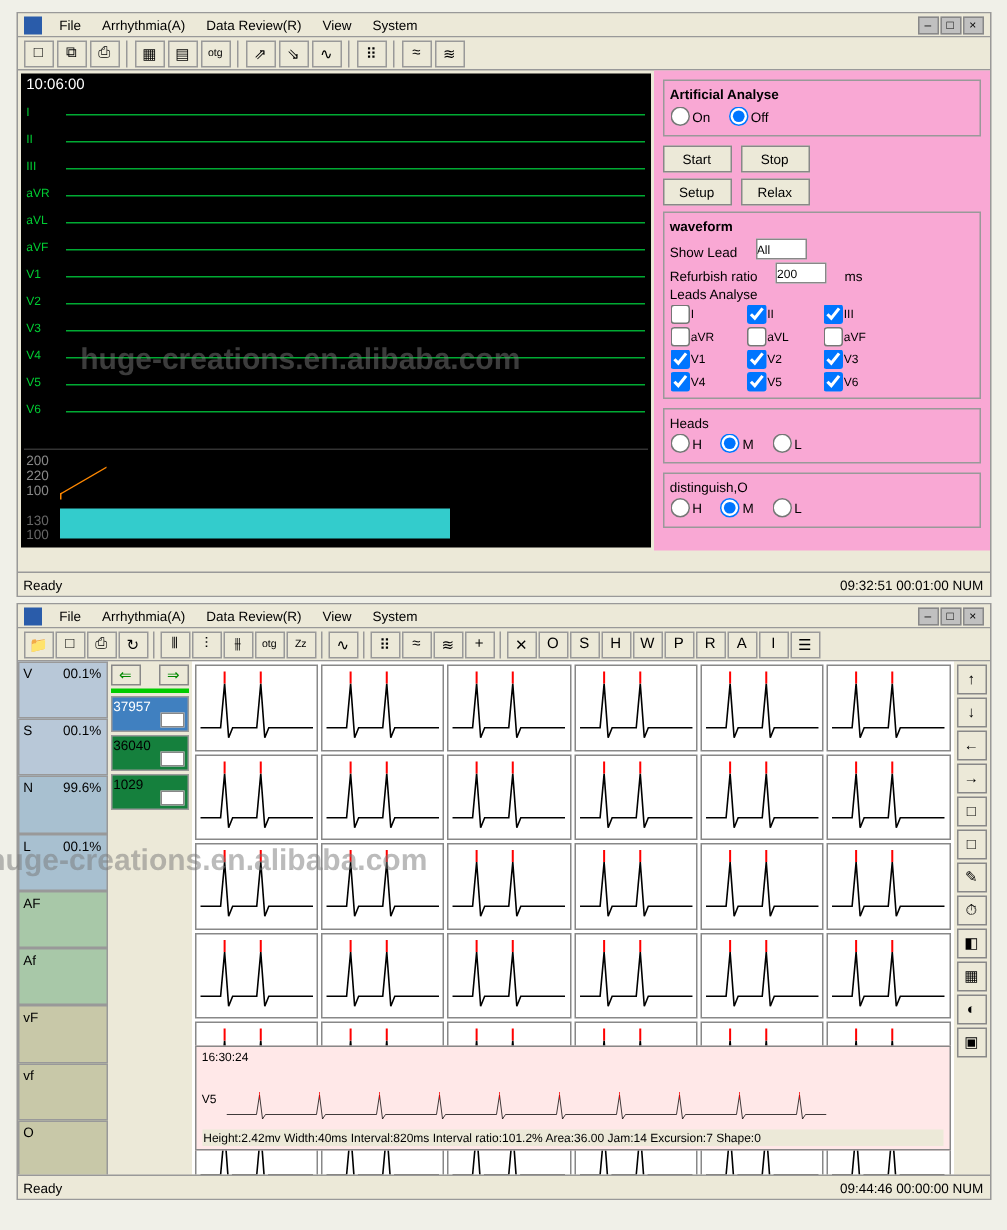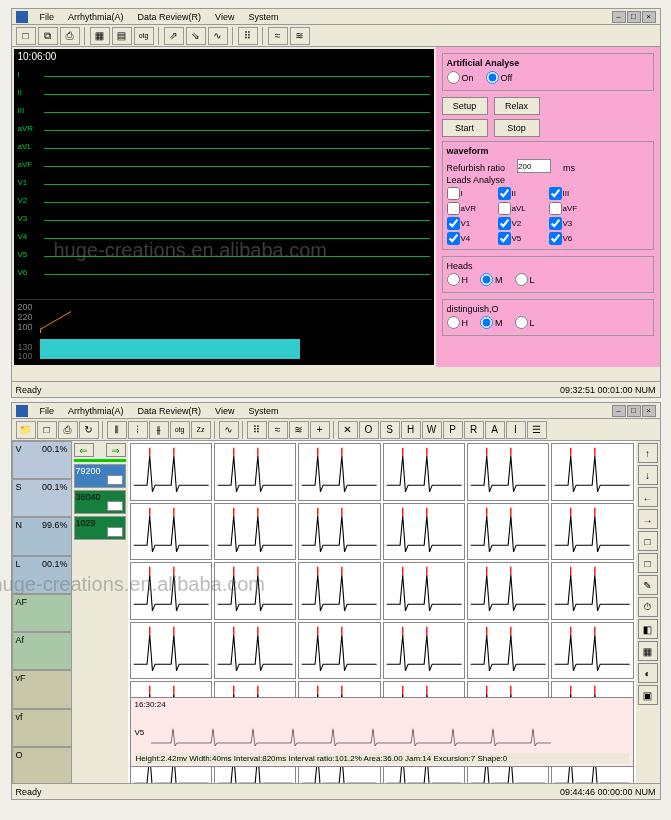--- a/index.html
+++ b/index.html
@@ -79,21 +79,21 @@
 .beat-cell svg { width: 100%; height: 100%; }
 .rhythm-strip { margin-top: 2px; height: 70px; background: #ffe8e8; border: 1px solid #888; position: relative; }
 .rhythm-time { position: absolute; top: 2px; left: 4px; font-size: 8px; }
 .rhythm-lead { position: absolute; top: 30px; left: 4px; font-size: 8px; }
 .rhythm-trace { position: absolute; left: 20px; right: 4px; top: 30px; height: 20px; }
 .rhythm-measure { position: absolute; bottom: 2px; left: 4px; right: 4px; font-size: 8px; background: #ece9d8; padding: 1px; }
 
 .right-tools { width: 24px; background: #ece9d8; display: flex; flex-direction: column; gap: 2px; padding: 2px; }
 .rtool-btn { width: 20px; height: 20px; border: 1px solid #888; background: #ece9d8; font-size: 10px; display: flex; align-items: center; justify-content: center; }
 
-.watermark { position: absolute; font-size: 20px; font-weight: normal; color: rgba(120,120,120,0.5); pointer-events: none; margin-top: 10px; }
+.watermark { position: absolute; font-size: 20px; font-weight: bold; color: rgba(120,120,120,0.5); pointer-events: none; }
 </style>
 </head>
 <body>
 
 <div class="window1">
   <div class="menubar">
     <div class="app-icon"></div>
     <span>File</span>
     <span>Arrhythmia(A)</span>
     <span>Data Review(R)</span>
@@ -217,29 +217,33 @@
               <input type="radio" name="aa" style="">
               <span>On</span>
             </label>
           <label>
               <input type="radio" name="aa" checked="" style="">
               <span>Off</span>
             </label>
         </div>
       </div>
       <div class="btn-row">
+        <button class="panel-btn">Start</button>
+        <button class="panel-btn">Stop</button>
+      </div>
+      <div class="btn-row">
         <button class="panel-btn">Setup</button>
         <button class="panel-btn">Relax</button>
       </div>
-      <div class="btn-row">
-        <button class="panel-btn">Start</button>
-        <button class="panel-btn">Stop</button>
-      </div>
       <div class="group">
         <div class="group-title">waveform</div>
+        <div class="radio-row">
+          <span>Show Lead</span>
+          <input class="input-sm" value="All" style="">
+        </div>
         <div class="radio-row">
           <span>Refurbish ratio</span>
           <input class="input-sm" value="200" style="">
           <span>ms</span>
         </div>
         <div>Leads Analyse</div>
         <div class="check-grid" id="leadchecks">
             <label><input type="checkbox" style="">I</label>
             <label><input type="checkbox" checked="" style="">II</label>
             <label><input type="checkbox" checked="" style="">III</label>
@@ -369,21 +373,21 @@
           <span></span>
         </div>
       </div>
     <div class="segment-col">
       <div class="nav-arrows">
         <button class="arrow-btn">⇐</button>
         <button class="arrow-btn">⇒</button>
       </div>
       <div class="seg-divider"></div>
       <div id="segs">
-          <div class="seg-item active"><span>79200</span><div class="seg-mini"></div></div>
+          <div class="seg-item active"><span>37957</span><div class="seg-mini"></div></div>
           <div class="seg-item"><span>36040</span><div class="seg-mini"></div></div>
           <div class="seg-item"><span>1029</span><div class="seg-mini"></div></div>
         </div>
     </div>
     <div class="beat-grid-area">
       <div class="beat-grid" id="beatgrid">
           <div class="beat-cell"><svg viewBox="0 0 60 40">
               <path d="M2,30 L12,30 L14,8 L16,35 L18,30 L30,30 L32,8 L34,35 L36,30 L58,30" stroke="#000" fill="none" stroke-width="0.8"></path>
               <line x1="14" y1="2" x2="14" y2="8" stroke="#f00"></line>
               <line x1="32" y1="2" x2="32" y2="8" stroke="#f00"></line>

